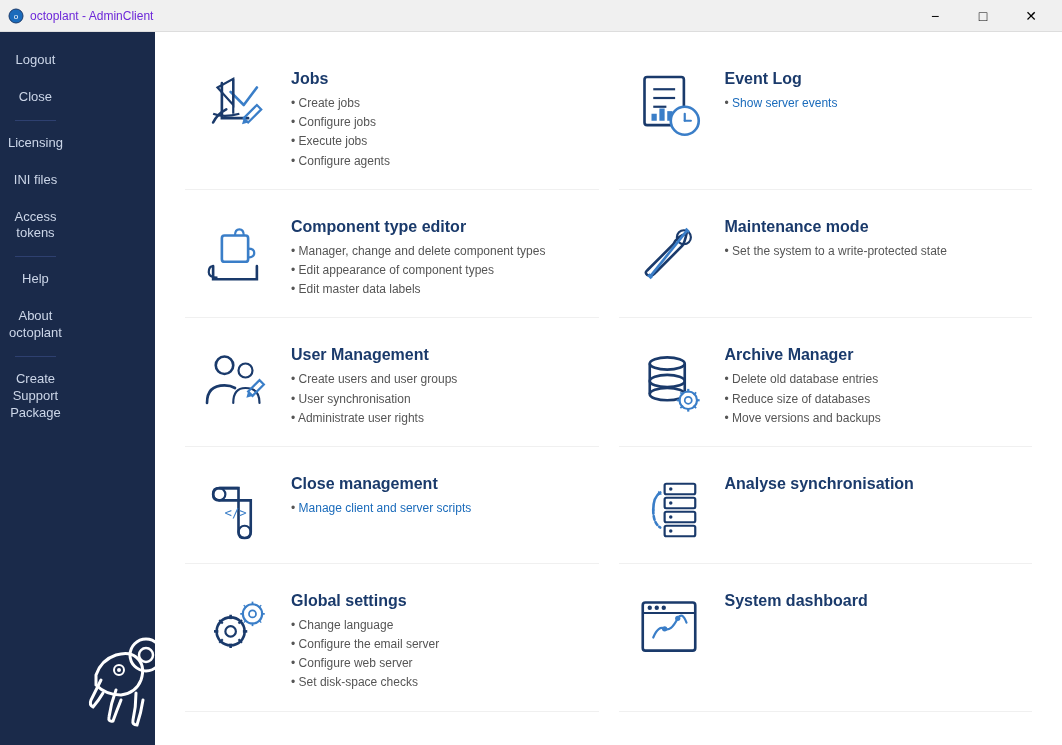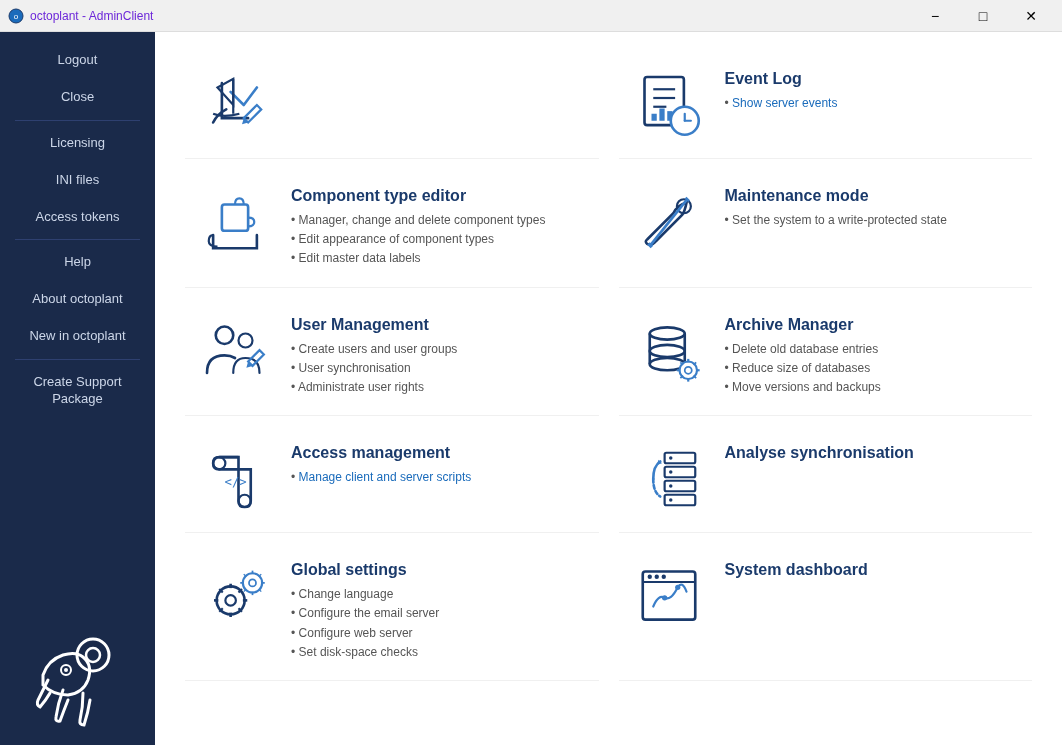--- a/index.html
+++ b/index.html
@@ -26,21 +26,21 @@
     }
 
     
     .app-body { display: flex; flex: 1; overflow: hidden; }
 
     
     .sidebar {
       width: 155px;
       background: #1a2a4a;
       display: flex;
-      flex-direction: column;
+      flex-direction: row;
       flex-shrink: 0;
       overflow-y: auto;
     }
     .sidebar-nav { flex: 1; padding: 10px 0; }
     .sidebar-item {
       color: #ccd6e8;
       font-size: 13px;
       text-align: center;
       padding: 10px 8px;
       cursor: pointer;
@@ -130,21 +130,20 @@
     <nav class="sidebar-nav">
       <div class="sidebar-item">Logout</div>
       <div class="sidebar-item">Close</div>
       <hr class="sidebar-divider">
       <div class="sidebar-item">Licensing</div>
       <div class="sidebar-item">INI files</div>
       <div class="sidebar-item">Access tokens</div>
       <hr class="sidebar-divider">
       <div class="sidebar-item">Help</div>
       <div class="sidebar-item">About octoplant</div>
-      <div class="sidebar-item">New in octoplant</div>
       <hr class="sidebar-divider">
       <div class="sidebar-item">Create Support Package</div>
     </nav>
 
     <div class="sidebar-logo">
       <svg class="logo-svg" viewBox="0 0 100 110">
 
         <circle cx="65" cy="30" r="16" fill="none" stroke="white" stroke-width="3"></circle>
         <circle cx="65" cy="30" r="7" fill="none" stroke="white" stroke-width="2.5"></circle>
 
@@ -170,20 +169,29 @@
             <path d="M15 60 Q20 50 30 45" stroke="#1a3a6b" stroke-width="3" fill="none" stroke-linecap="round"></path>
             <path d="M35 25 L50 40 L65 20" stroke="#3a7ec8" stroke-width="3" fill="none" stroke-linecap="round" stroke-linejoin="round"></path>
 
             <path d="M50 55 L65 40 L70 45 L55 60 Z" fill="none" stroke="#3a7ec8" stroke-width="2.5"></path>
             <path d="M50 55 L48 62 L55 60 Z" fill="#3a7ec8"></path>
 
             <path d="M20 20 L38 10 L38 40 Z" fill="none" stroke="#1a3a6b" stroke-width="2.5"></path>
             <line x1="38" y1="10" x2="38" y2="50" stroke="#1a3a6b" stroke-width="2.5"></line>
             <path d="M15 50 Q27 55 45 50" stroke="#1a3a6b" stroke-width="2.5" fill="none"></path>
           </svg>
+        </div>
+        <div class="card-content">
+          <div class="card-title">Jobs</div>
+          <ul class="card-bullets">
+            <li>Create jobs</li>
+            <li>Configure jobs</li>
+            <li>Execute jobs</li>
+            <li>Configure agents</li>
+          </ul>
         </div>
       </div>
 
       <div class="card">
         <div class="card-icon">
           <svg viewBox="0 0 80 80" fill="none" xmlns="http://www.w3.org/2000/svg">
 
             <rect x="12" y="8" width="45" height="55" rx="3" stroke="#1a3a6b" stroke-width="3"></rect>
             <line x1="22" y1="22" x2="47" y2="22" stroke="#1a3a6b" stroke-width="2.5"></line>
             <line x1="22" y1="32" x2="47" y2="32" stroke="#1a3a6b" stroke-width="2.5"></line>
@@ -311,21 +319,21 @@
 
             <path d="M22 15 Q15 15 15 22 Q15 29 22 29 L58 29 L58 65 Q58 72 51 72 Q44 72 44 65 L44 15 Z" stroke="#1a3a6b" stroke-width="3" fill="none"></path>
             <path d="M22 15 L44 15" stroke="#1a3a6b" stroke-width="3"></path>
             <circle cx="22" cy="22" r="7" stroke="#1a3a6b" stroke-width="2.5" fill="none"></circle>
             <circle cx="51" cy="65" r="7" stroke="#1a3a6b" stroke-width="2.5" fill="none"></circle>
 
             <text x="28" y="48" font-family="monospace" font-size="14" fill="#3a7ec8">&lt;/&gt;</text>
           </svg>
         </div>
         <div class="card-content">
-          <div class="card-title">Access management</div>
+          <div class="card-title">Close management</div>
           <ul class="card-bullets">
             <li><span class="link">Manage client and server scripts</span></li>
           </ul>
         </div>
       </div>
 
       <div class="card">
         <div class="card-icon">
           <svg viewBox="0 0 80 80" fill="none" xmlns="http://www.w3.org/2000/svg">
 

